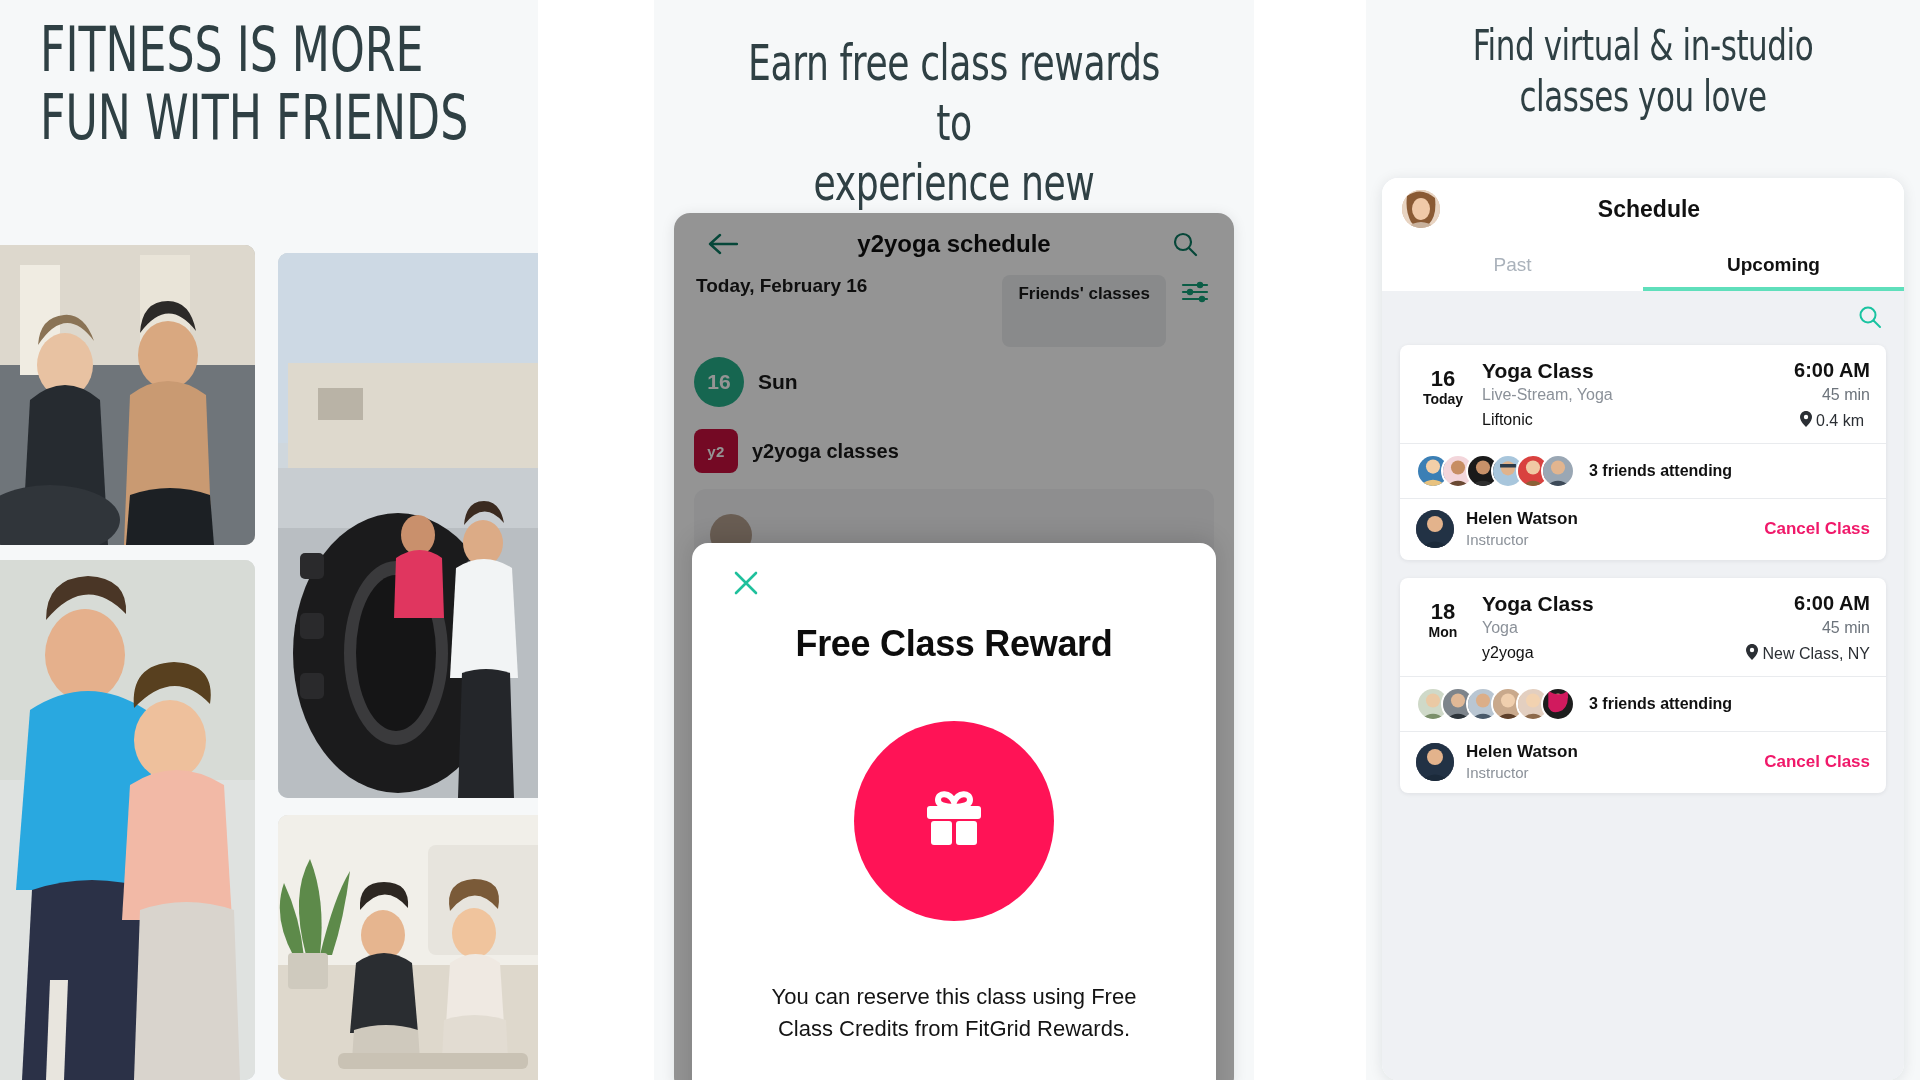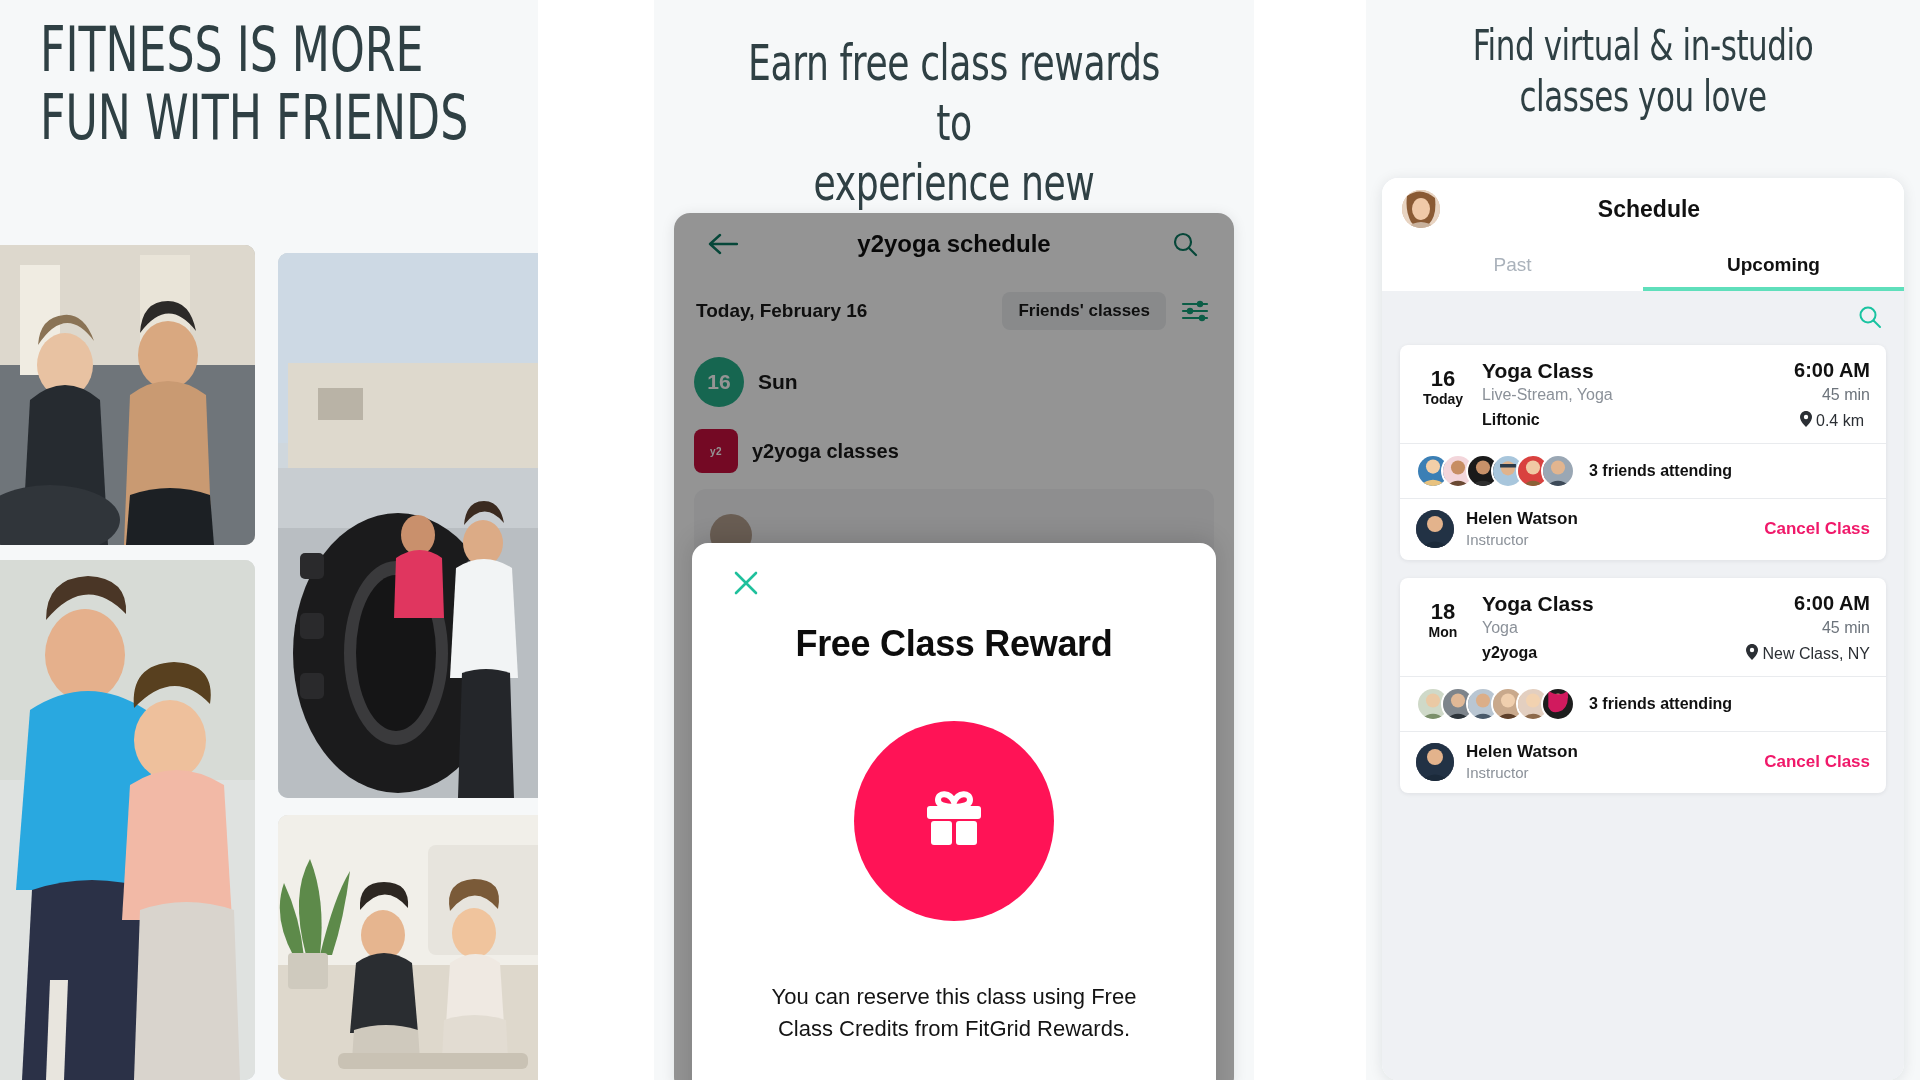--- a/index.html
+++ b/index.html
@@ -70,41 +70,41 @@
   .dim { position:absolute; inset:0; background:#000; opacity:.42; z-index: 5; }
 
   .m-topbar {
     height: 62px; background:#fff; display:flex; align-items:center;
     padding: 0 32px; position: relative;
   }
   .m-title { flex:1; text-align:center; font-size:24px; font-weight:700; color:#111; }
   .icon-btn { width:34px; height:34px; display:flex; align-items:center; justify-content:center; }
 
   .m-subbar {
-    height: 72px; background:#fff; display:flex; align-items:center;
+    height: 72px; background:#fff; display:flex; 
     padding: 0 22px; gap: 12px;
   }
   .m-today { flex:1; font-size:19px; font-weight:600; color:#1b1b1b; }
   .chip {
     background:#eceef0; border-radius:8px; padding:9px 16px;
     font-size:17px; font-weight:600; color:#1b1b1b; white-space:nowrap;
   }
   .m-body { background:#fff; padding: 4px 20px 0; }
   .day-row { display:flex; align-items:center; gap:14px; padding: 6px 0 14px; }
   .day-pill {
     width:50px; height:50px; border-radius:50%;
     background:#26b08b; color:#fff; font-size:21px; font-weight:700;
     display:flex; align-items:center; justify-content:center;
   }
   .day-label { font-size:21px; font-weight:700; color:#1b1b1b; }
   .studio-row { display:flex; align-items:center; gap:14px; padding: 8px 0 16px; }
   .studio-logo {
     width:44px; height:44px; border-radius:8px; background:#c8103e;
     display:flex; align-items:center; justify-content:center;
-    color:#fff; font-size:10px; font-weight:700; letter-spacing:.5px;
+    color:#fff; font-size:15px; font-weight:700; letter-spacing:.5px;
   }
   .studio-name { font-size:20px; font-weight:600; color:#1b1b1b; }
   .ghost-card {
     background:#f4f5f7; border-radius:12px; height:92px; margin-bottom:14px;
     display:flex; align-items:center; padding:0 16px; gap:14px;
   }
   .ghost-av { width:42px; height:42px; border-radius:50%; background:#b6a08f; }
 
   
   .modal {
@@ -155,21 +155,21 @@
     background:#fff; border-radius: 8px; margin-bottom: 18px;
     box-shadow: 0 1px 4px rgba(20,30,40,.08); overflow:hidden;
   }
   .cc-main { display:flex; padding: 14px 16px 12px; gap: 12px; }
   .cc-date { width: 54px; text-align:center; padding-top: 8px; }
   .cc-day  { font-size: 22px; font-weight: 700; color:#111; line-height:1.1; }
   .cc-dow  { font-size: 14px; font-weight: 700; color:#111; }
   .cc-mid  { flex:1; min-width:0; }
   .cc-name { font-size: 21px; font-weight: 700; color:#111; }
   .cc-type { font-size: 16px; color:#8b9199; margin-top: 3px; }
-  .cc-studio { font-size: 16px; font-weight: 700; color:#111; margin-top: 7px; }
+  .cc-studio { font-size: 16px; font-weight: 400; color:#111; margin-top: 7px; }
   .cc-right { text-align:right; white-space:nowrap; }
   .cc-time { font-size: 20px; font-weight: 700; color:#111; }
   .cc-dur  { font-size: 16px; color:#6c737b; margin-top: 4px; }
   .cc-loc  { font-size: 16px; color:#2b2f34; margin-top: 7px; display:flex; align-items:center; justify-content:center; gap:4px; }
 
   .cc-friends {
     display:flex; align-items:center; gap: 14px;
     padding: 10px 16px; border-top: 1px solid #e9ebee;
   }
   .av-stack { display:flex; }

